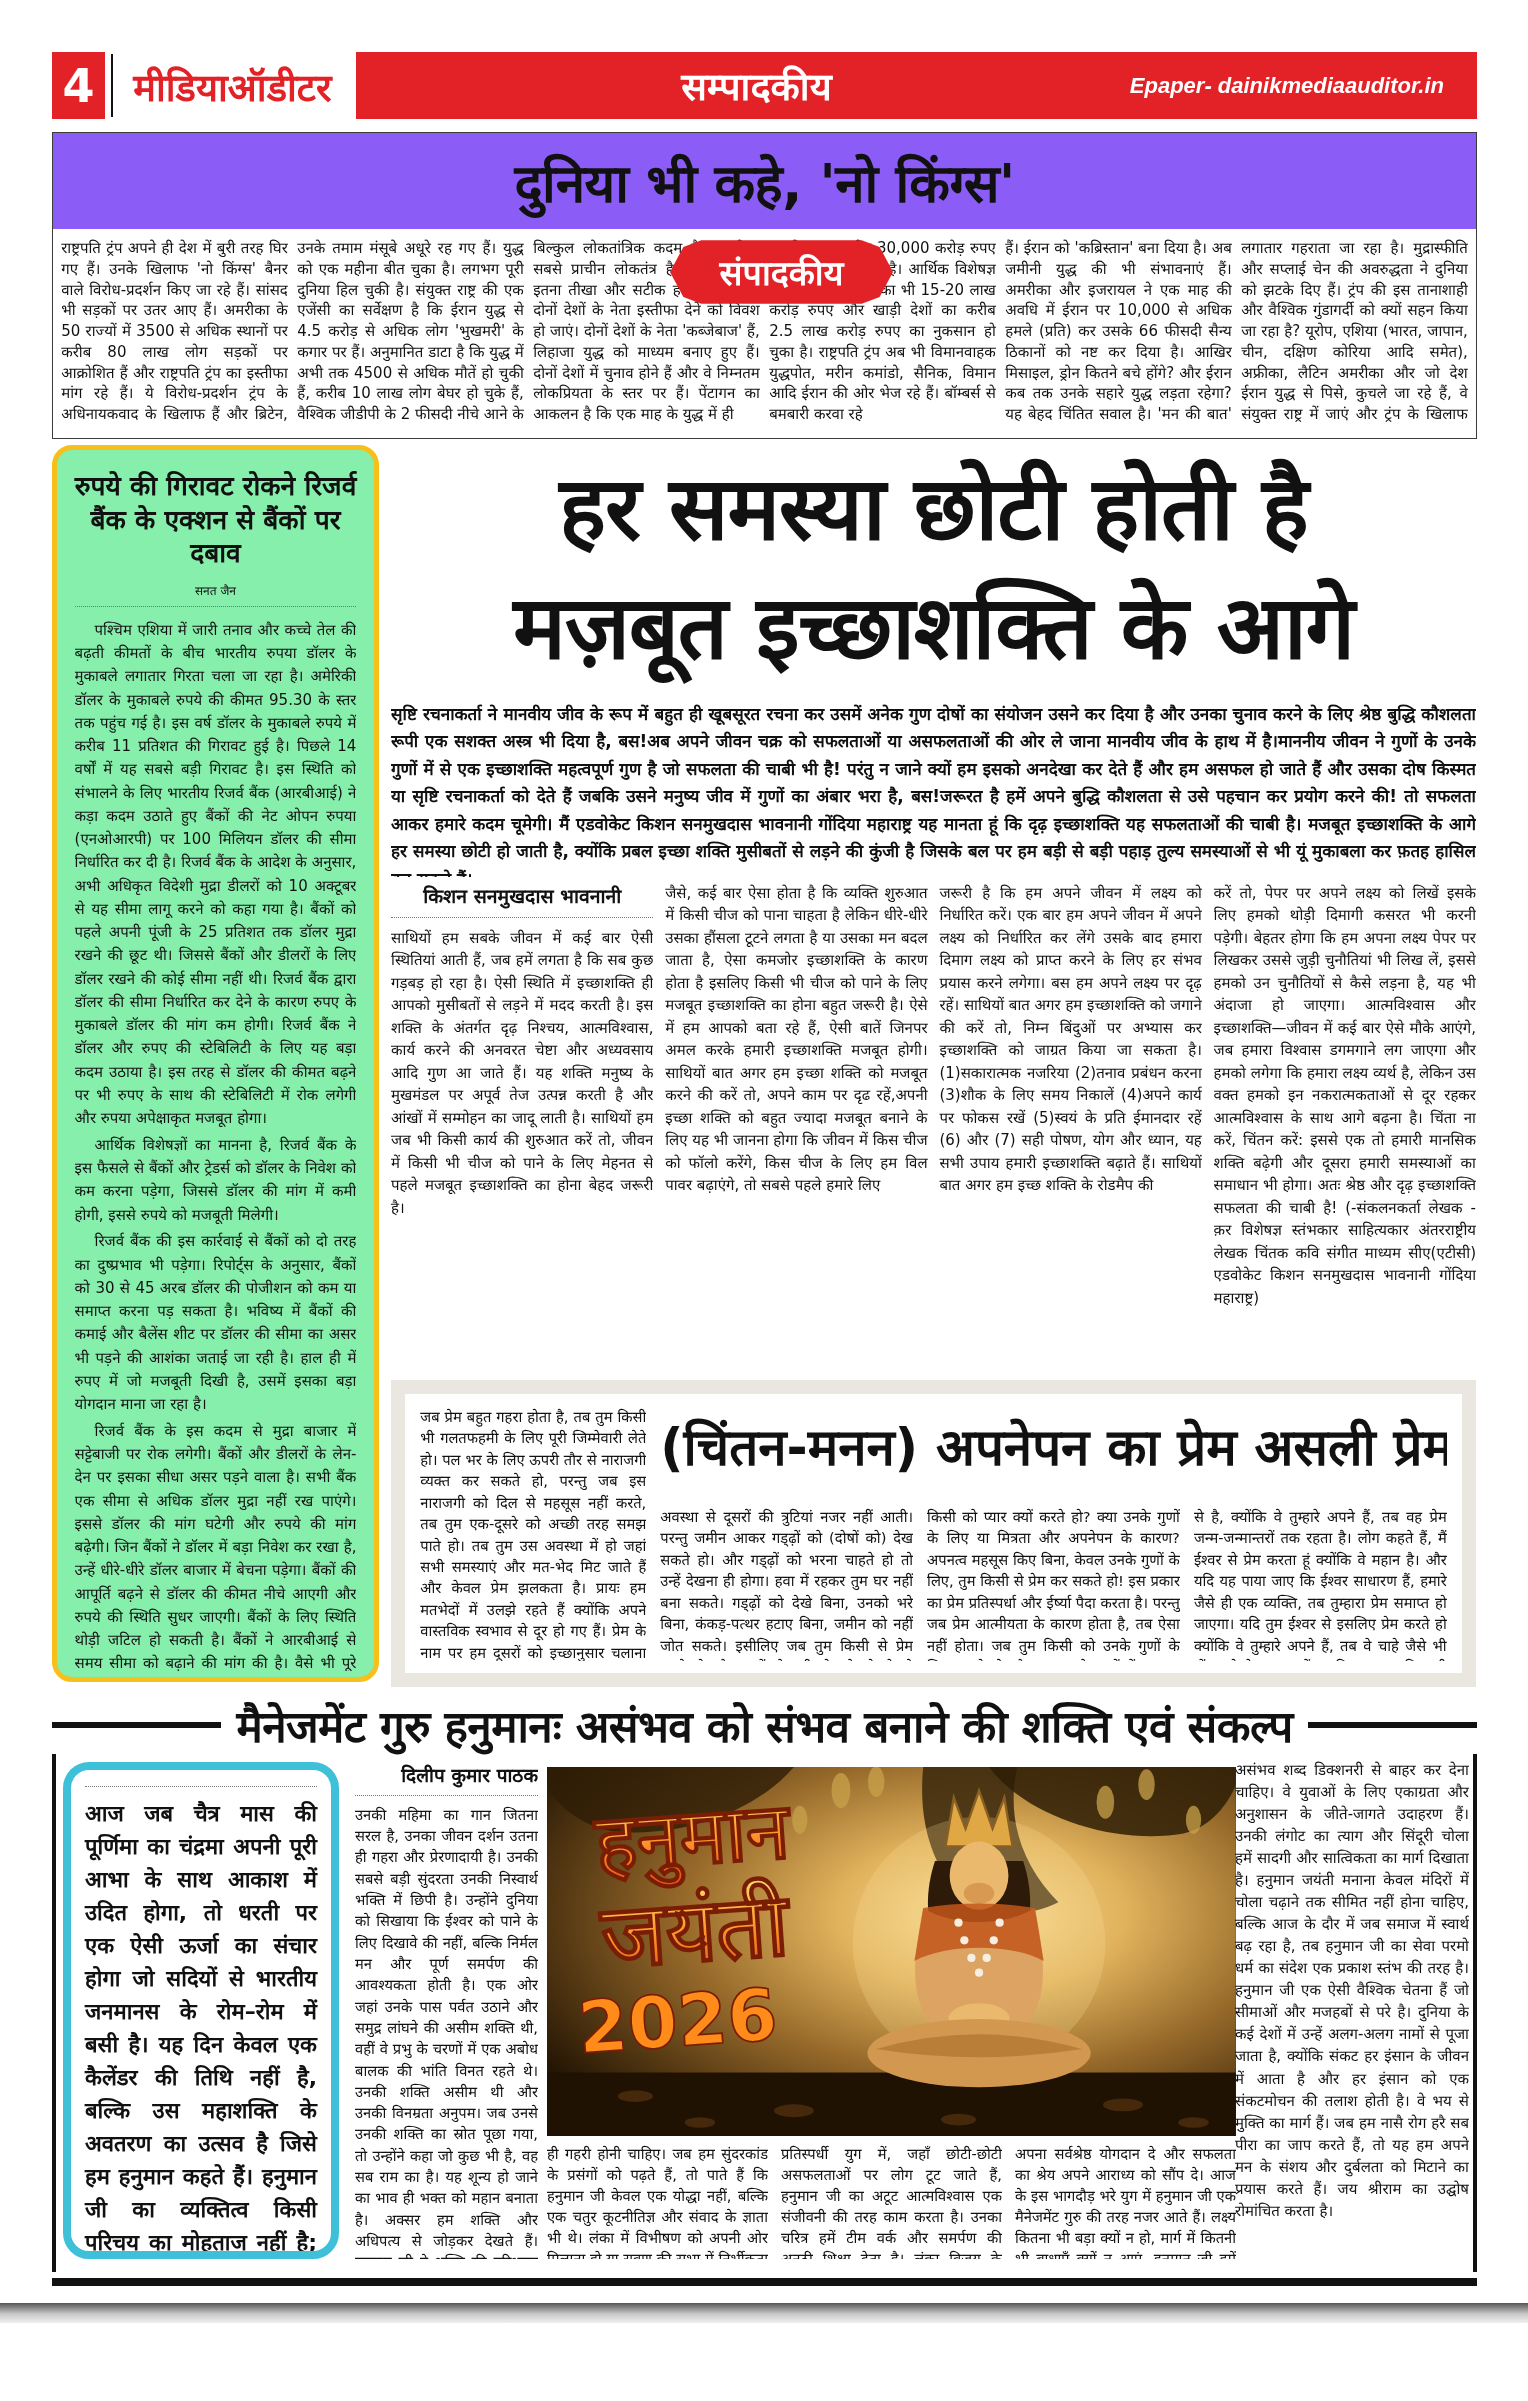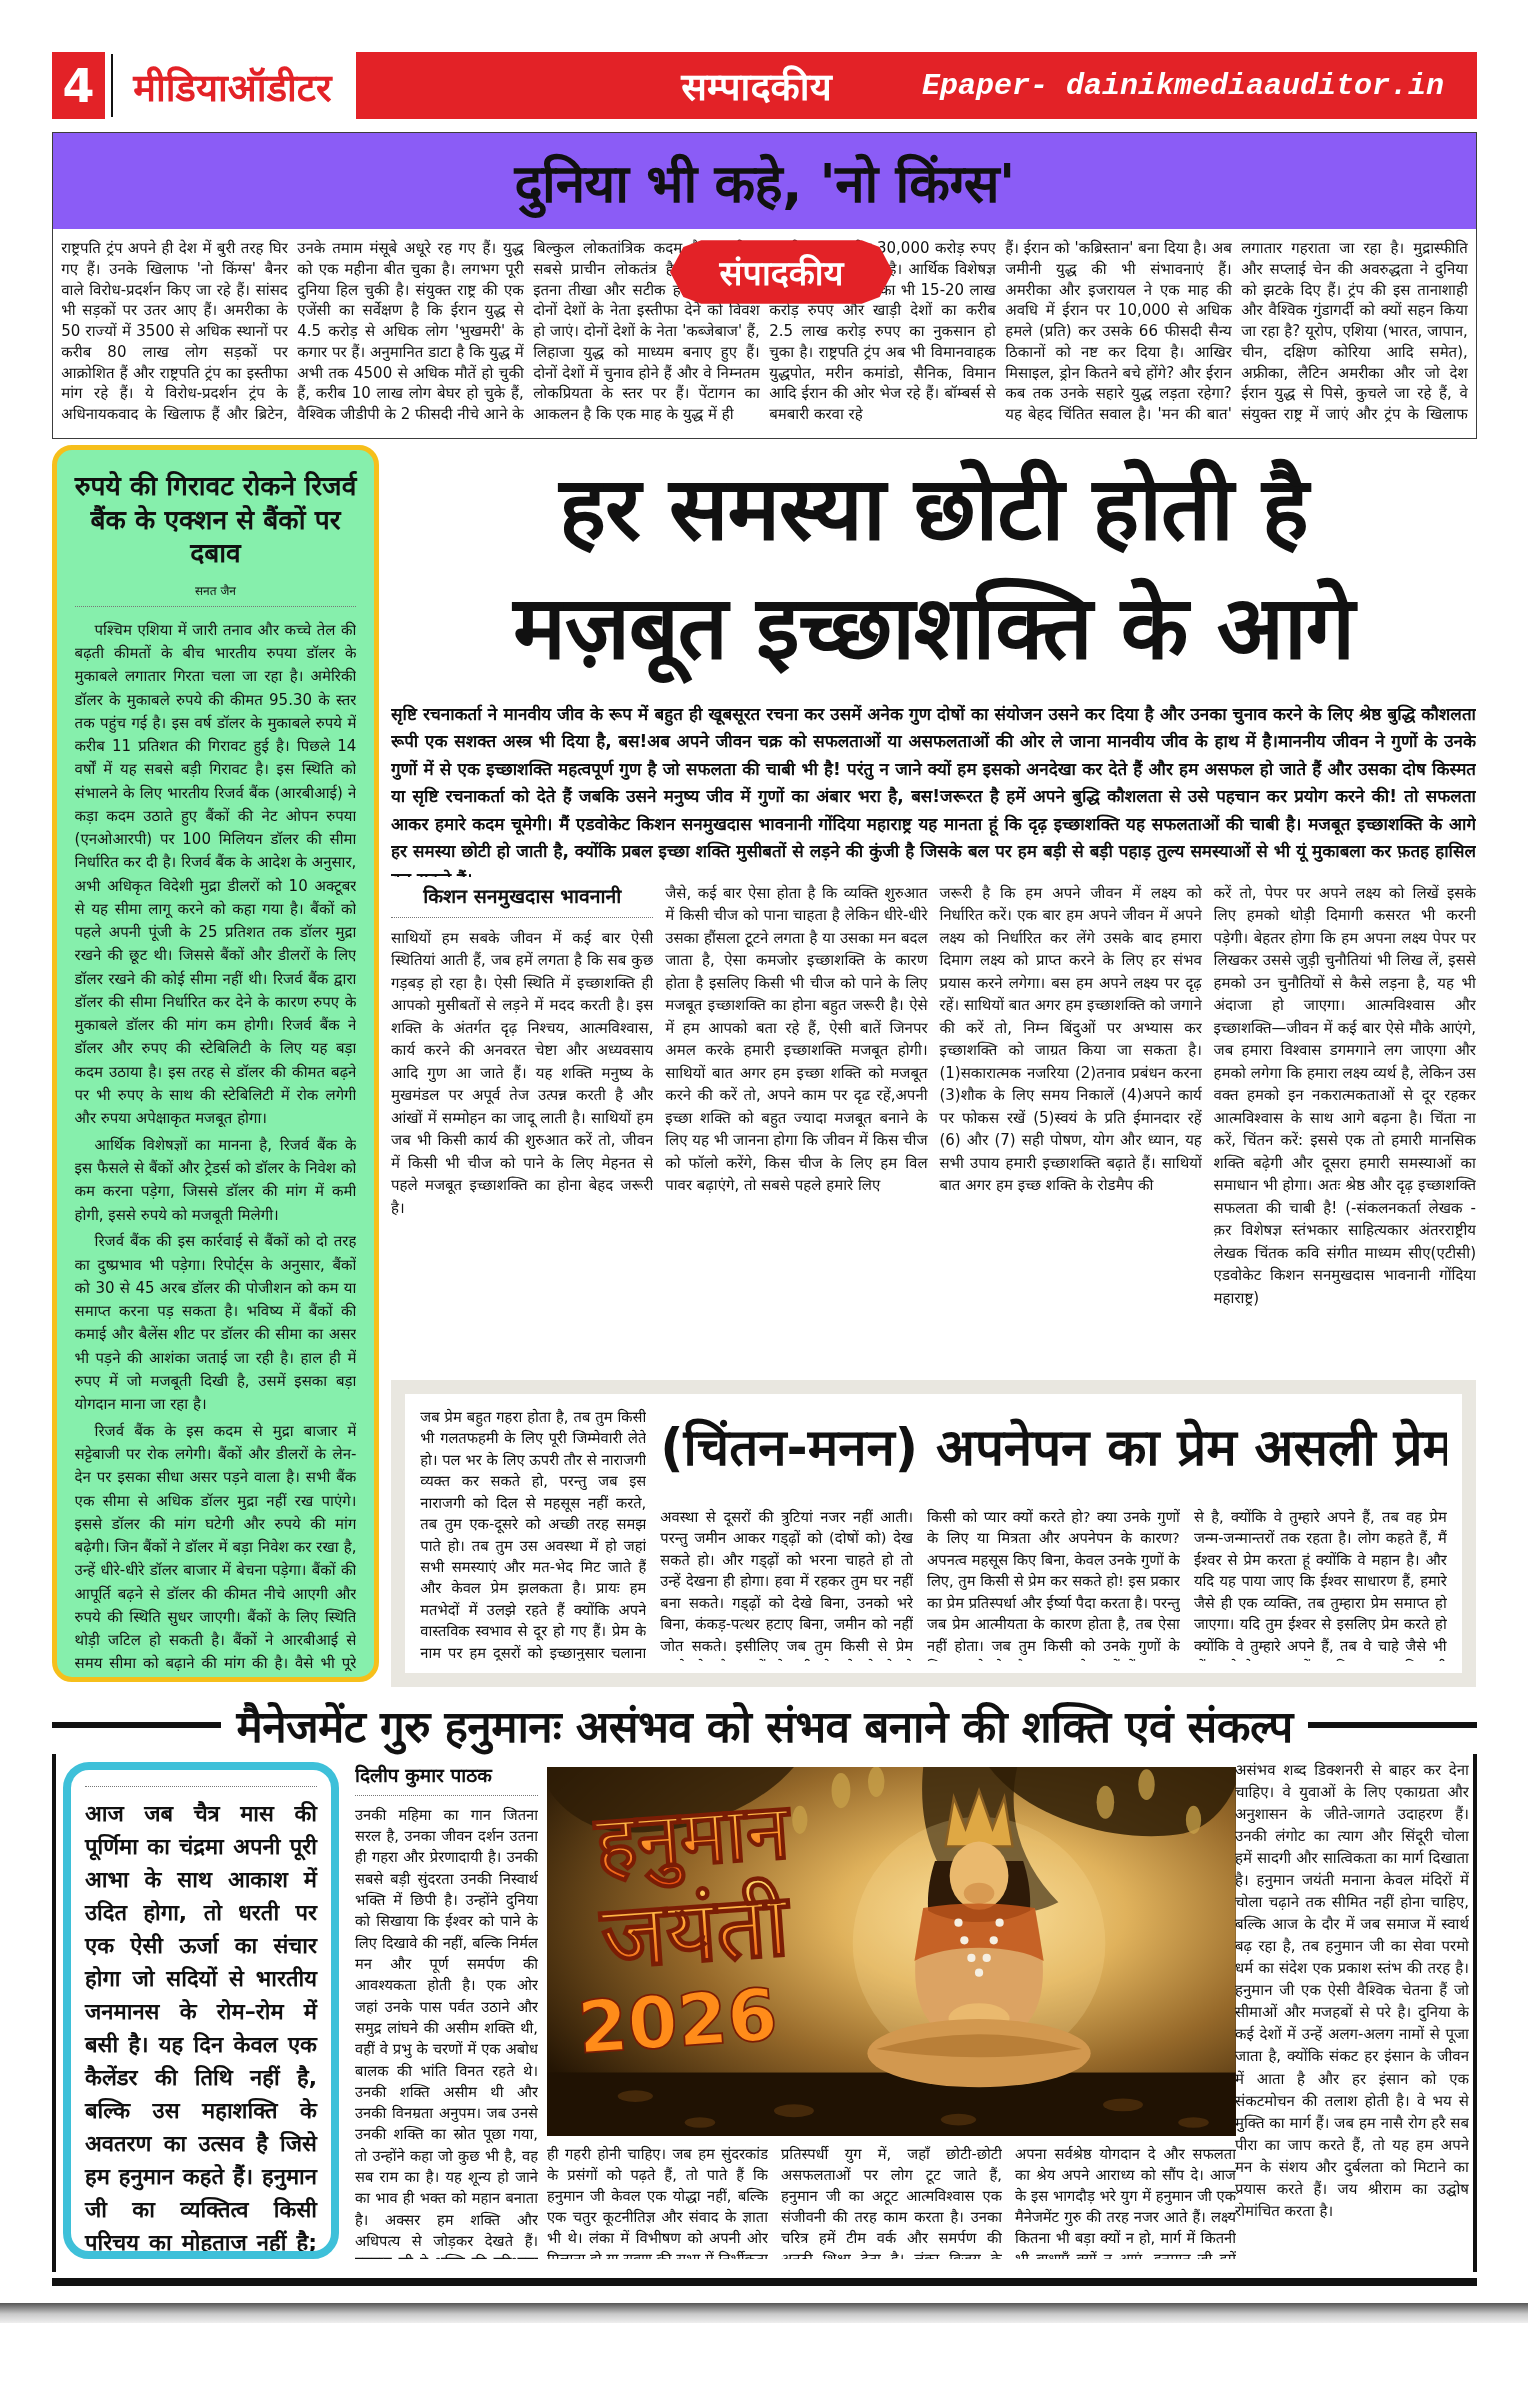--- a/index.html
+++ b/index.html
@@ -7,21 +7,21 @@
   .page{position:relative;width:1528px;height:2401px;background:#fff;overflow:hidden;}
 
   
   .hdr{position:absolute;left:52px;top:52px;width:1425px;height:67px;display:flex;align-items:stretch;}
   .pagenum{width:53px;background:var(--red);color:#fff;font-size:46px;font-weight:900;display:flex;align-items:center;justify-content:center;}
   .date{display:flex;align-items:center;font-size:26.4px;font-weight:800;padding:0 15.3px;white-space:nowrap;letter-spacing:-0.6px;}
   .vdiv{width:2.4px;background:#111;margin:2.4px 5.9px;}
   .masthead{display:flex;align-items:center;justify-content:center;color:var(--red);font-size:38px;font-weight:900;padding:0 14px;white-space:nowrap;}
   .redbar{flex:1;background:var(--red);position:relative;margin-left:10.6px;}
   .section-title{position:absolute;left:29%;top:50%;transform:translateY(-52%);color:#fff;font-size:38px;font-weight:900;white-space:nowrap;}
-  .epaper{position:absolute;right:33px;top:50%;transform:translateY(-50%);color:#fff;font-size:30px;font-style:italic;font-family:Liberation Mono, monospace;font-weight:700;white-space:nowrap;}
+  .epaper{position:absolute;right:33px;top:50%;transform:translateY(-50%);color:#fff;font-size:22px;font-style:italic;font-family:Liberation Sans, sans-serif;font-weight:700;white-space:nowrap;}
 
   
   .ed-box{position:absolute;left:52px;top:132px;width:1425px;height:307px;border:1.8px solid #3c3c3c;box-sizing:border-box;background:#fff;}
   .ed-band{height:96px;background:#8b5cf6;display:flex;align-items:center;justify-content:center;}
   .ed-headline{font-size:53px;font-weight:900;letter-spacing:-0.6px;}
   .ed-cols{display:flex;gap:9.4px;padding:9.4px 8.2px;height:188px;overflow:hidden;}
   .ed-col{flex:1;font-size:15px;line-height:1.38;text-align:justify;overflow:hidden;}
   .ed-badge{position:absolute;left:617px;top:106px;width:223px;height:66px;background:var(--red);color:#fff;display:flex;align-items:center;justify-content:center;font-size:34px;font-weight:900;clip-path:polygon(0 50%,6% 12%,14% 2%,86% 2%,94% 12%,100% 50%,94% 88%,86% 98%,14% 98%,6% 88%);}
 
   
@@ -49,21 +49,21 @@
 
   
   .hanu{position:absolute;left:52px;top:1697px;width:1425px;height:590px;}
   .hanu-hrow{display:flex;align-items:center;gap:15.3px;height:56px;}
   .hanu-rule{flex:1;height:6.5px;background:#111;}
   .hanu-h{font-size:44px;font-weight:900;white-space:nowrap;letter-spacing:-0.6px;}
   .hanu-body{position:relative;margin-top:1.2px;height:518px;border-left:4.1px solid #111;border-right:4.1px solid #111;box-sizing:border-box;}
   .hl-box{position:absolute;left:7px;top:8.2px;width:276px;height:497px;border:8.2px solid #3ec0d9;border-radius:26px;box-sizing:border-box;padding:15.3px 14px;font-size:22px;font-weight:800;line-height:1.5;text-align:justify;overflow:hidden;}
   .hl-box .dotrule{margin:0 0 10.6px;}
   .hanu-col2{position:absolute;left:299px;top:8.2px;width:183px;height:497px;overflow:hidden;font-size:14.7px;line-height:1.45;text-align:justify;}
-  .hanu-by{font-size:19px;font-weight:900;text-align:left;padding-bottom:4.7px;border-bottom:1.8px dotted #777;margin-bottom:8.2px;}
+  .hanu-by{font-size:19px;font-weight:900;text-align:right;padding-bottom:4.7px;border-bottom:1.8px dotted #777;margin-bottom:8.2px;}
   .hanu-img{position:absolute;left:491px;top:13px;width:689px;height:369px;overflow:hidden;background:#2b1b08;}
   .hanu-below{position:absolute;left:491px;top:390px;width:689px;height:115px;display:flex;gap:13px;overflow:hidden;}
   .hanu-bcol{flex:1;font-size:14.7px;line-height:1.42;text-align:justify;overflow:hidden;}
   .hanu-col5{position:absolute;left:1179px;top:4.7px;width:234px;height:501px;font-size:15px;line-height:1.47;text-align:justify;overflow:hidden;}
   .hanu-endrule{position:absolute;left:0;top:581px;width:100%;height:7.6px;background:#111;}
 
   .graybar{position:absolute;left:0;top:2303px;width:1528px;height:20px;background:linear-gradient(#565656,#c9c9c9 55%,#efefef);}
 
   :root{--red:#e32227;}
 </style>

